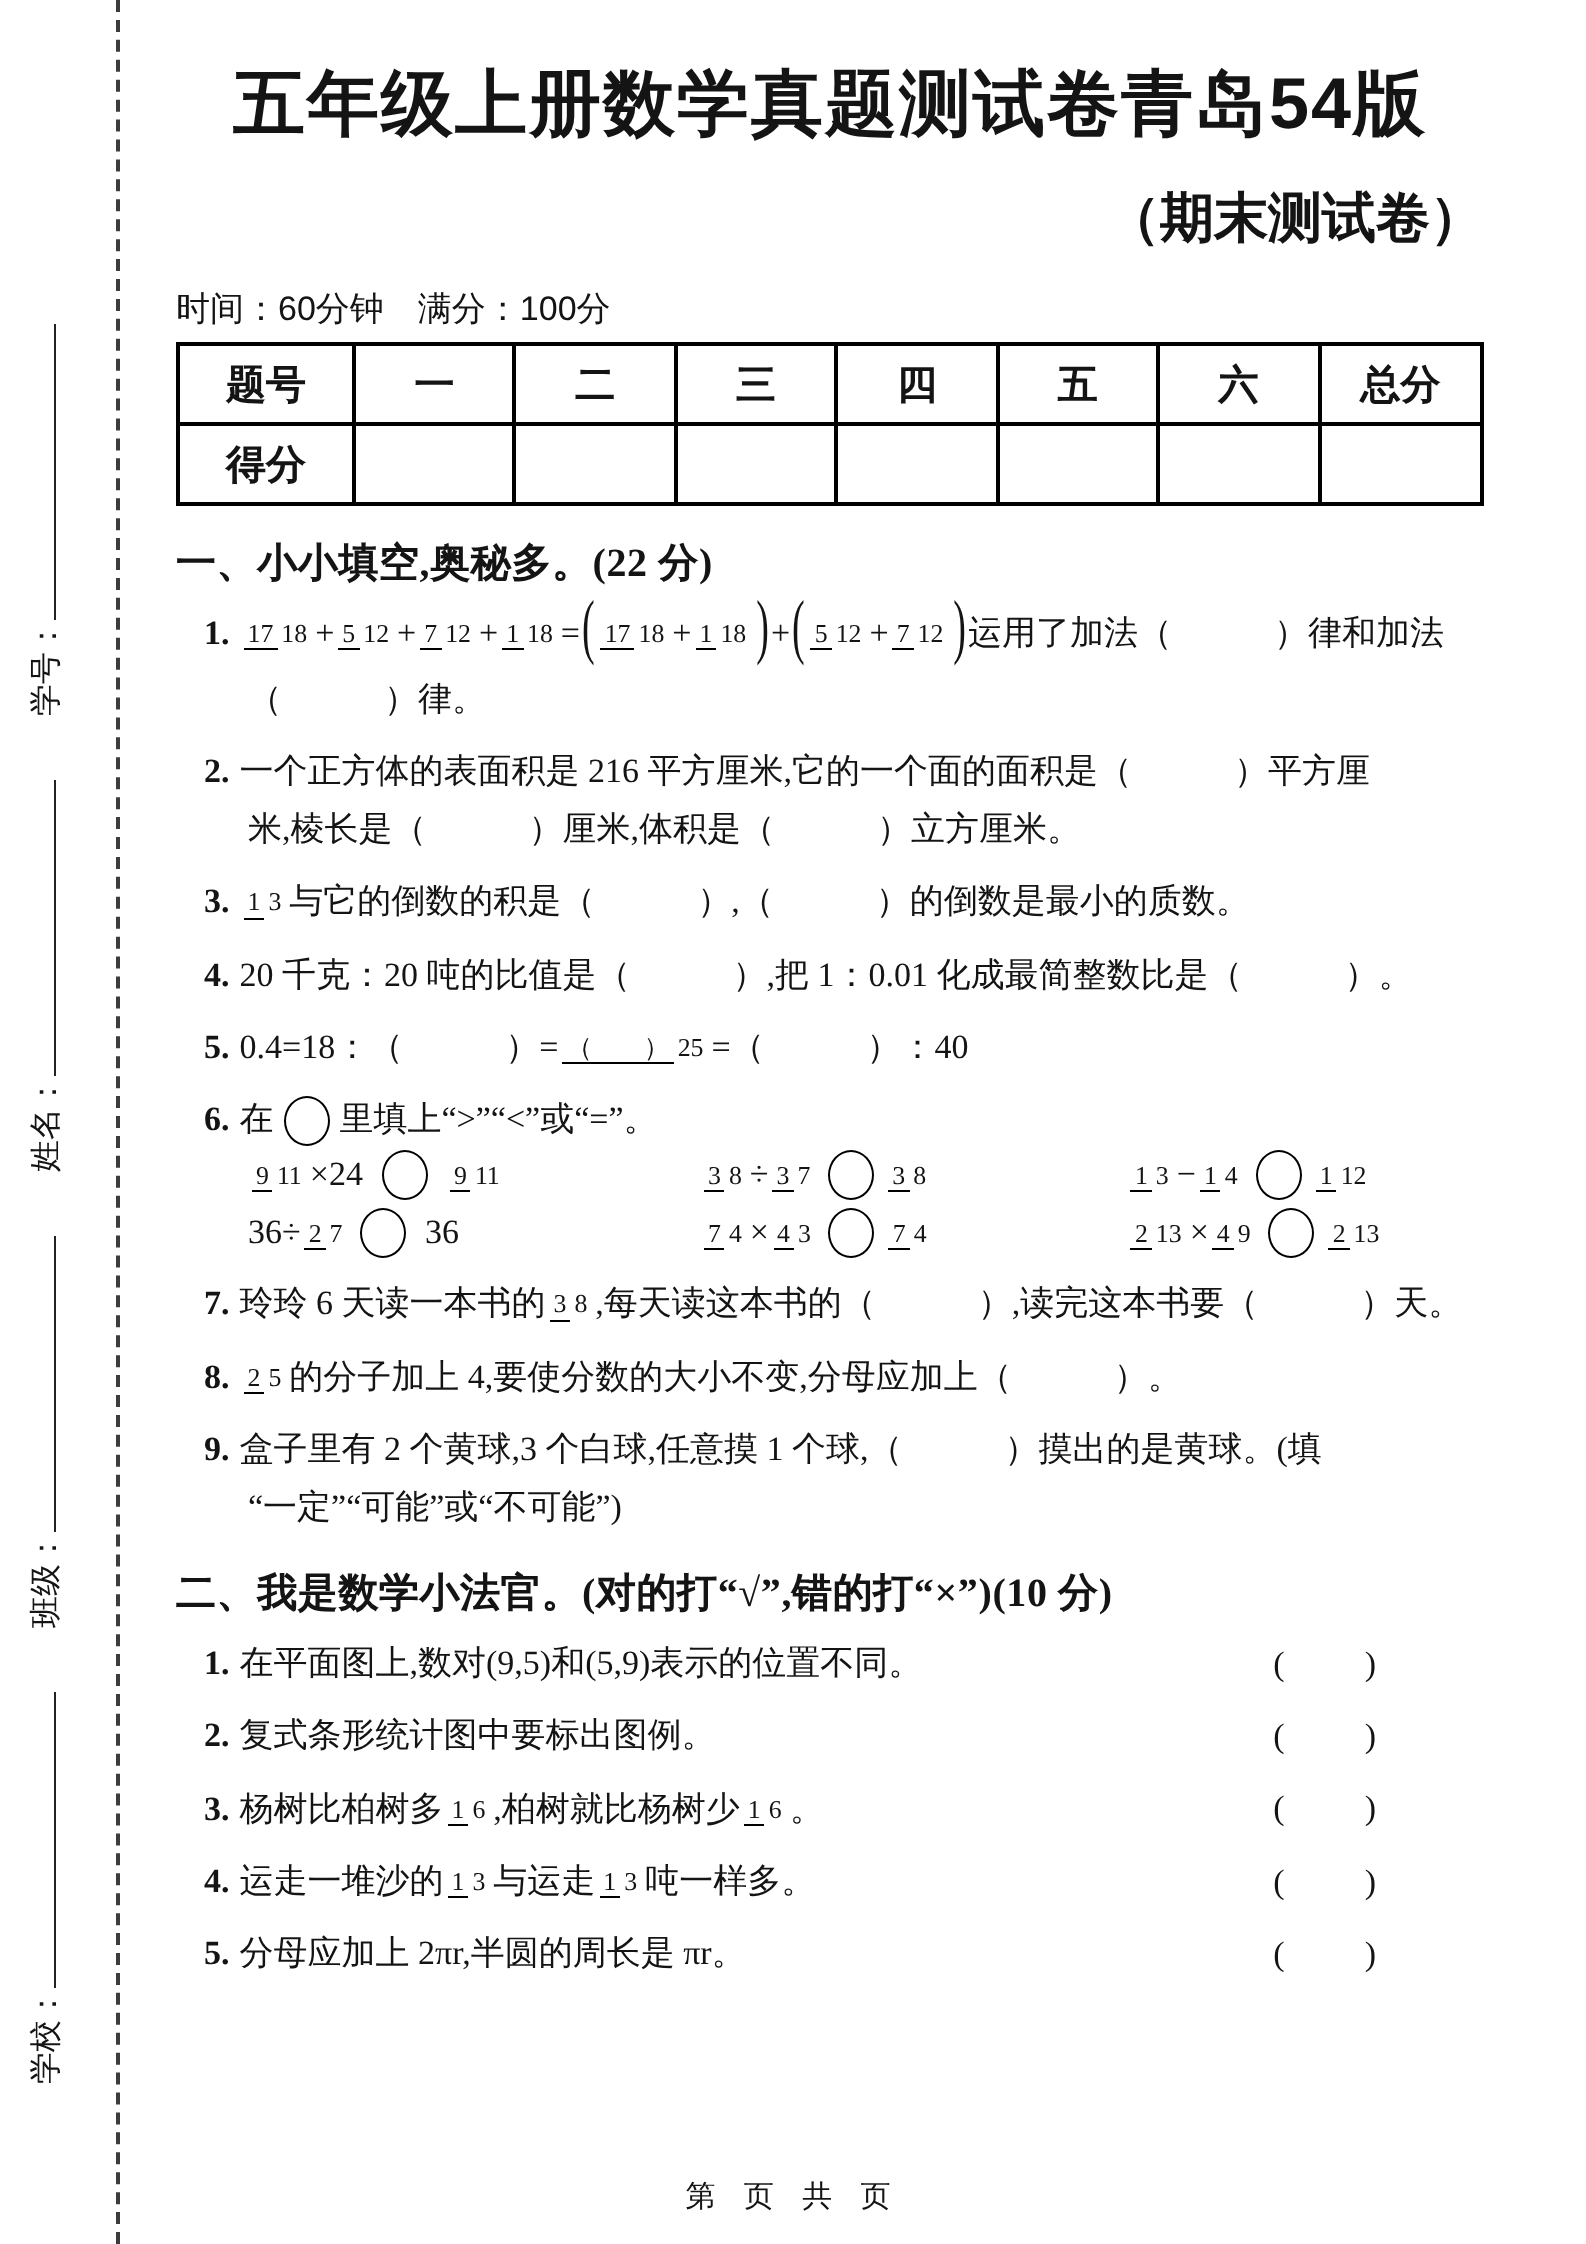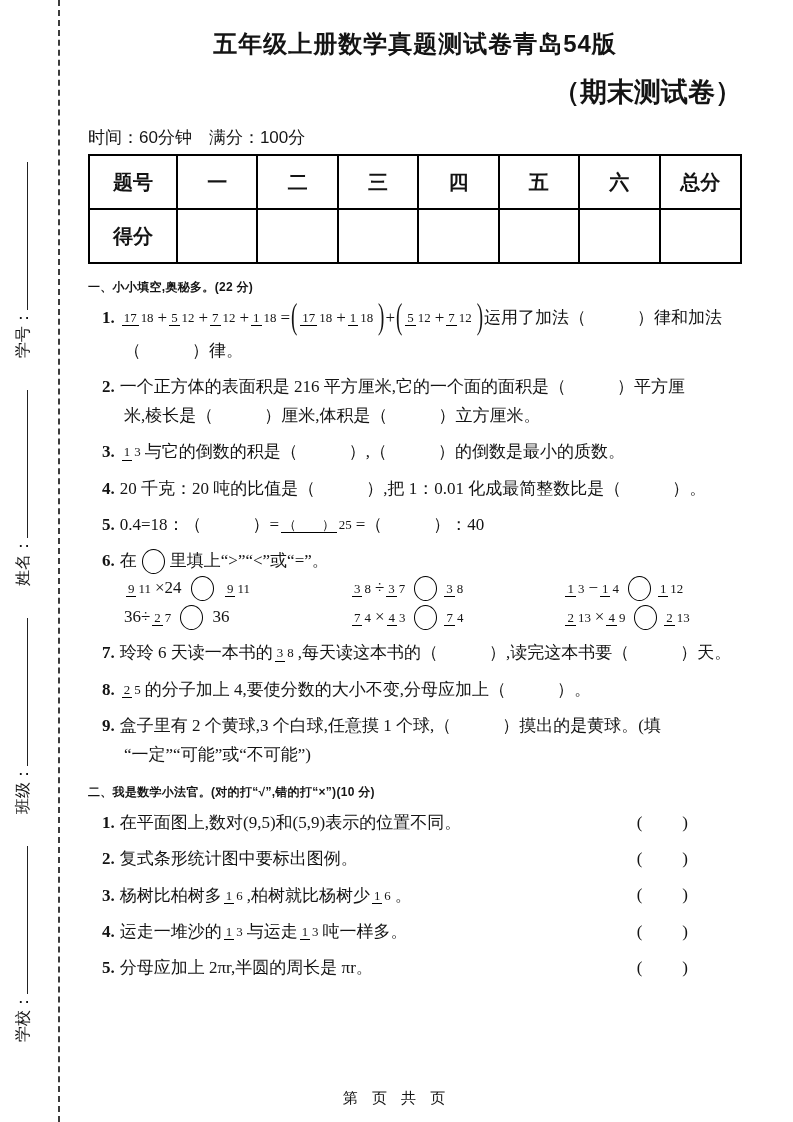--- a/index.html
+++ b/index.html
@@ -12,34 +12,34 @@
   .sidebar { position:absolute; left:4px; top:1108px; width:1056px; height:38px;
              transform:rotate(-90deg); transform-origin:0 0;
              display:flex; align-items:flex-end; justify-content:space-between;
              padding:0 110px 8px 66px; font-size:16px; }
   .sb-item { white-space:nowrap; }
   .sb-blank { display:inline-block; width:148px; height:1em; border-bottom:1.6px solid #222; vertical-align:baseline; }
 
   .content { position:absolute; left:88px; top:0; width:654px; }
 
   .title { margin-top:28px; text-align:center; font-family:"Liberation Sans","DejaVu Sans",sans-serif;
-           font-weight:bold; font-size:24px; letter-spacing:1px; white-space:nowrap; }
+           font-weight:bold; font-size:36px; letter-spacing:1px; white-space:nowrap; }
   .subtitle { margin-top:14px; text-align:right; font-family:"Liberation Sans","DejaVu Sans",sans-serif;
               font-weight:bold; font-size:27px; }
   .meta { margin-top:16px; text-align:left; font-family:"Liberation Sans","DejaVu Sans",sans-serif;
           font-size:17px; padding-right:2px; }
 
   table.score { width:100%; border-collapse:collapse; margin-top:5px; table-layout:fixed; }
-  table.score td { border:2px solid #000; height:54px; text-align:center; vertical-align:middle;
+  table.score td { border:2px solid #000; height:40px; text-align:center; vertical-align:middle;
                    font-family:"Liberation Sans","DejaVu Sans",sans-serif; font-weight:bold; font-size:20px; }
   table.score td.c0 { width:13.5%; }
   table.score td.c7 { width:12.5%; }
 
-  .sec-heading { margin-top:15px; font-family:Liberation Sans, sans-serif;
-                 font-weight:bold; font-size:12px; letter-spacing:0.3px; }
+  .sec-heading { margin-top:15px; font-family:Liberation Serif, serif;
+                 font-weight:bold; font-size:20px; letter-spacing:0.3px; }
 
   .q { position:relative; padding-left:36px; margin-top:7px; font-size:17px; line-height:1.72; }
   .qno { font-weight:bold; margin-left:-22px; padding-right:5px; font-family:"Liberation Serif","DejaVu Serif",serif; }
 
   
   .frac { display:inline-flex; flex-direction:row; text-align:center; vertical-align:middle;
           font-size:0.76em; line-height:1.18; margin:0 2px; position:relative; top:-1px; }
   .frac .num { border-bottom:1.3px solid #000; padding:0 2px; }
   .frac .den { padding:0 2px; }
   .bigp { display:inline-block; transform:scaleY(1.9); font-size:19px; font-weight:400;

